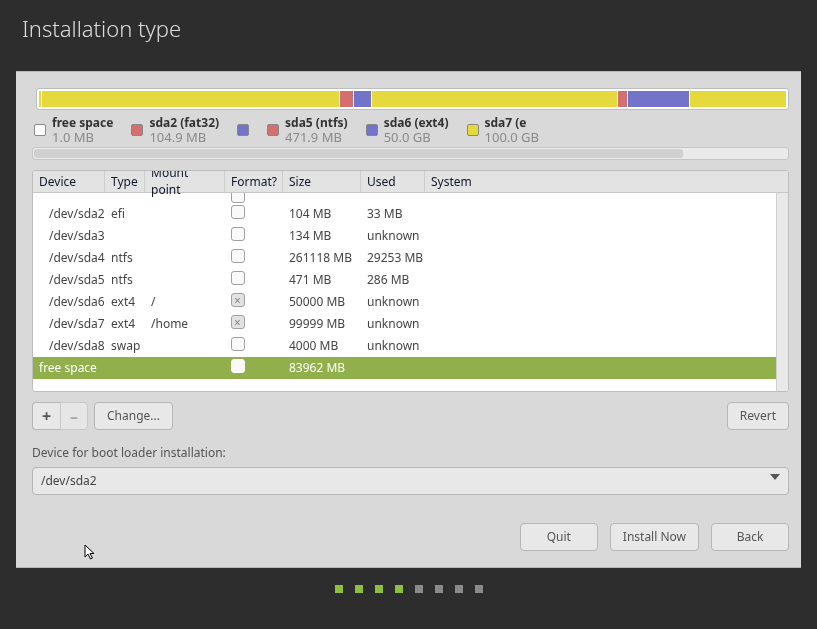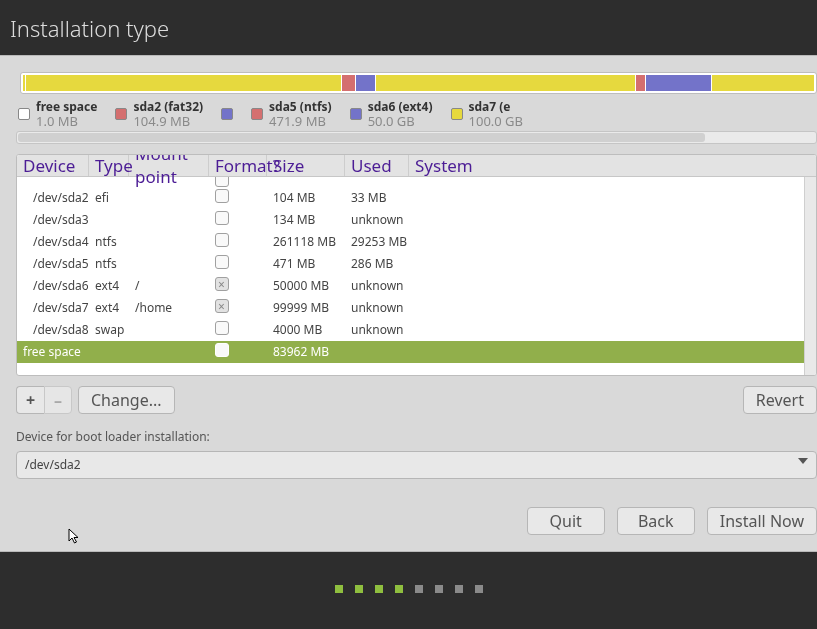--- a/index.html
+++ b/index.html
@@ -1,55 +1,55 @@
 <!DOCTYPE html>
 <html><head>
 <meta charset="utf-8">
 <style>
 *{box-sizing:border-box;margin:0;padding:0;font-family:"Noto Sans","DejaVu Sans","Open Sans",sans-serif;font-size:13px;color:#3c3c3c}
 body{background:#2d2d2d;width:817px;height:629px;overflow:hidden}
-.header{height:55px;padding:0 10px;display:flex;align-items:center}
+.header{height:55px;padding:0 22px;display:flex;align-items:center}
 .header h1{font-size:22px;font-weight:300;color:#dcdcdc}
-.panel{background:#d9d9d9;margin:0;padding:16px 0 18px 16px;position:relative;border:1px solid #b9b9b9;border-left:none;border-right:none;height:497px}
+.panel{background:#d9d9d9;margin:16px;padding:16px 12px 18px 16px;position:relative;border:1px solid #b9b9b9;border-left:none;border-right:none;height:497px}
 .bar-wrap{background:#fff;border:1px solid #bdbdbd;border-radius:3px;padding:2px;height:22px;display:flex;overflow:hidden;margin-left:4px}
 .seg{height:100%}
 .seg:not(:first-child){margin-left:1px}
 .legend{display:flex;gap:18px;margin:6px 0 2px 2px;white-space:nowrap;overflow:hidden}
 .l-item{display:flex;align-items:center;gap:6px}
 .sw{width:12px;height:12px;border:1px solid #888;border-radius:2px}
 .l-txt{display:flex;flex-direction:column;line-height:1.15}
 .l-txt b{font-size:12px;font-weight:700;color:#333}
 .l-txt span{font-size:13px;color:#8a8a8a}
 .hscroll{height:13px;background:#eaeaea;border:1px solid #c5c5c5;border-radius:3px;position:relative;margin:2px 0 0 0}
 .hscroll .thumb{position:absolute;left:1px;top:1px;height:9px;width:86%;background:#d0d0d0;border-radius:3px}
 .table-wrap{margin-top:10px;border:1px solid #bdbdbd;border-radius:3px;background:#fff;height:222px;overflow:hidden;position:relative}
 .thead,.trow{display:flex;align-items:center}
 .thead{background:#e3e3e3;border-bottom:1px solid #c7c7c7;height:22px}
-.th{padding:0 6px;font-size:17px;color:#4c1d95;border-right:1px solid #cdcdcd;height:100%;display:flex;align-items:center}
+.th{padding:0 6px;font-size:12px;color:#0f172a;border-right:1px solid #cdcdcd;height:100%;display:flex;align-items:center}
 .th:last-child{border-right:none;flex:1}
 .c-dev{width:72px}
 .c-type{width:40px}
 .c-mount{width:80px}
 .c-fmt{width:58px;justify-content:flex-start}
 .c-size{width:78px}
 .c-used{width:64px}
 .c-sys{flex:1}
 .tbody{height:198px;overflow:hidden}
 .trow{height:22px;padding:0 6px}
 .trow.clip{height:10px;overflow:hidden;border-bottom:none;color:#aaa}
 .td{font-size:12px;color:#444;padding-right:4px}
 .chk{width:14px;height:14px;border:1px solid #a0a0a0;border-radius:3px;background:#f9f9f9;display:inline-block}
 .chk.dis{background:#e2e2e2;position:relative}
 .chk.dis:after{content:"×";position:absolute;left:2px;top:-2px;color:#888;font-size:12px}
 .trow.sel{background:#91af4b;color:#fff}
 .trow.sel .td{color:#fff}
 .trow.sel .chk{border-color:#fff}
 .vstrip{position:absolute;right:0;top:22px;bottom:0;width:12px;background:#e9e9e9;border-left:1px solid #cfcfcf}
 .toolbar{display:flex;align-items:center;gap:6px;margin-top:10px}
-.btn{background:#e8e8e8;border:1px solid #b6b6b6;border-radius:4px;height:28px;padding:0 12px;color:#555;cursor:pointer;display:inline-flex;align-items:center;justify-content:center;font-size:16px}
+.btn{background:#e8e8e8;border:1px solid #b6b6b6;border-radius:4px;height:28px;padding:0 12px;color:#555;cursor:pointer;display:inline-flex;align-items:center;justify-content:center;font-size:12px}
 .btn.icon{width:28px;padding:0;font-size:16px;font-weight:700}
 .btn.disabled{color:#a9a9a9;border-color:#c8c8c8;background:#e6e6e6}
 .btn.joined-l{border-top-right-radius:0;border-bottom-right-radius:0;border-right:none}
 .btn.joined-r{border-top-left-radius:0;border-bottom-left-radius:0}
 .spacer{flex:1}
 .label{font-size:12px;color:#555;margin-top:14px}
 .combo{margin-top:6px;height:28px;border:1px solid #b6b6b6;border-radius:4px;background:#e8e8e8;display:flex;align-items:center;padding:0 8px;position:relative;cursor:pointer}
 .combo span{font-size:12px;color:#444}
 .combo .caret{position:absolute;right:8px;top:6px;border-left:5px solid transparent;border-right:5px solid transparent;border-top:6px solid #555}
 .foot{display:flex;gap:12px;justify-content:flex-end;margin-top:28px}
@@ -231,22 +231,22 @@
   </div>
 
   <div class="label">Device for boot loader installation:</div>
   <div class="combo">
     <span>/dev/sda2</span>
     <div class="caret"></div>
   </div>
 
   <div class="foot">
     <button class="btn">Quit</button>
+    <button class="btn">Install Now</button>
     <button class="btn">Back</button>
-    <button class="btn">Install Now</button>
   </div>
 
   <div class="cursor">
     <svg viewBox="0 0 14 18">
         <path d="M1 1 L1 13 L4 10 L6.5 15 L8.5 14 L6 9.5 L10 9.5 Z" fill="#fff" stroke="#000" stroke-width="1"></path>
       </svg>
   </div>
 </div>
 
 <div class="dots" id="dots">

